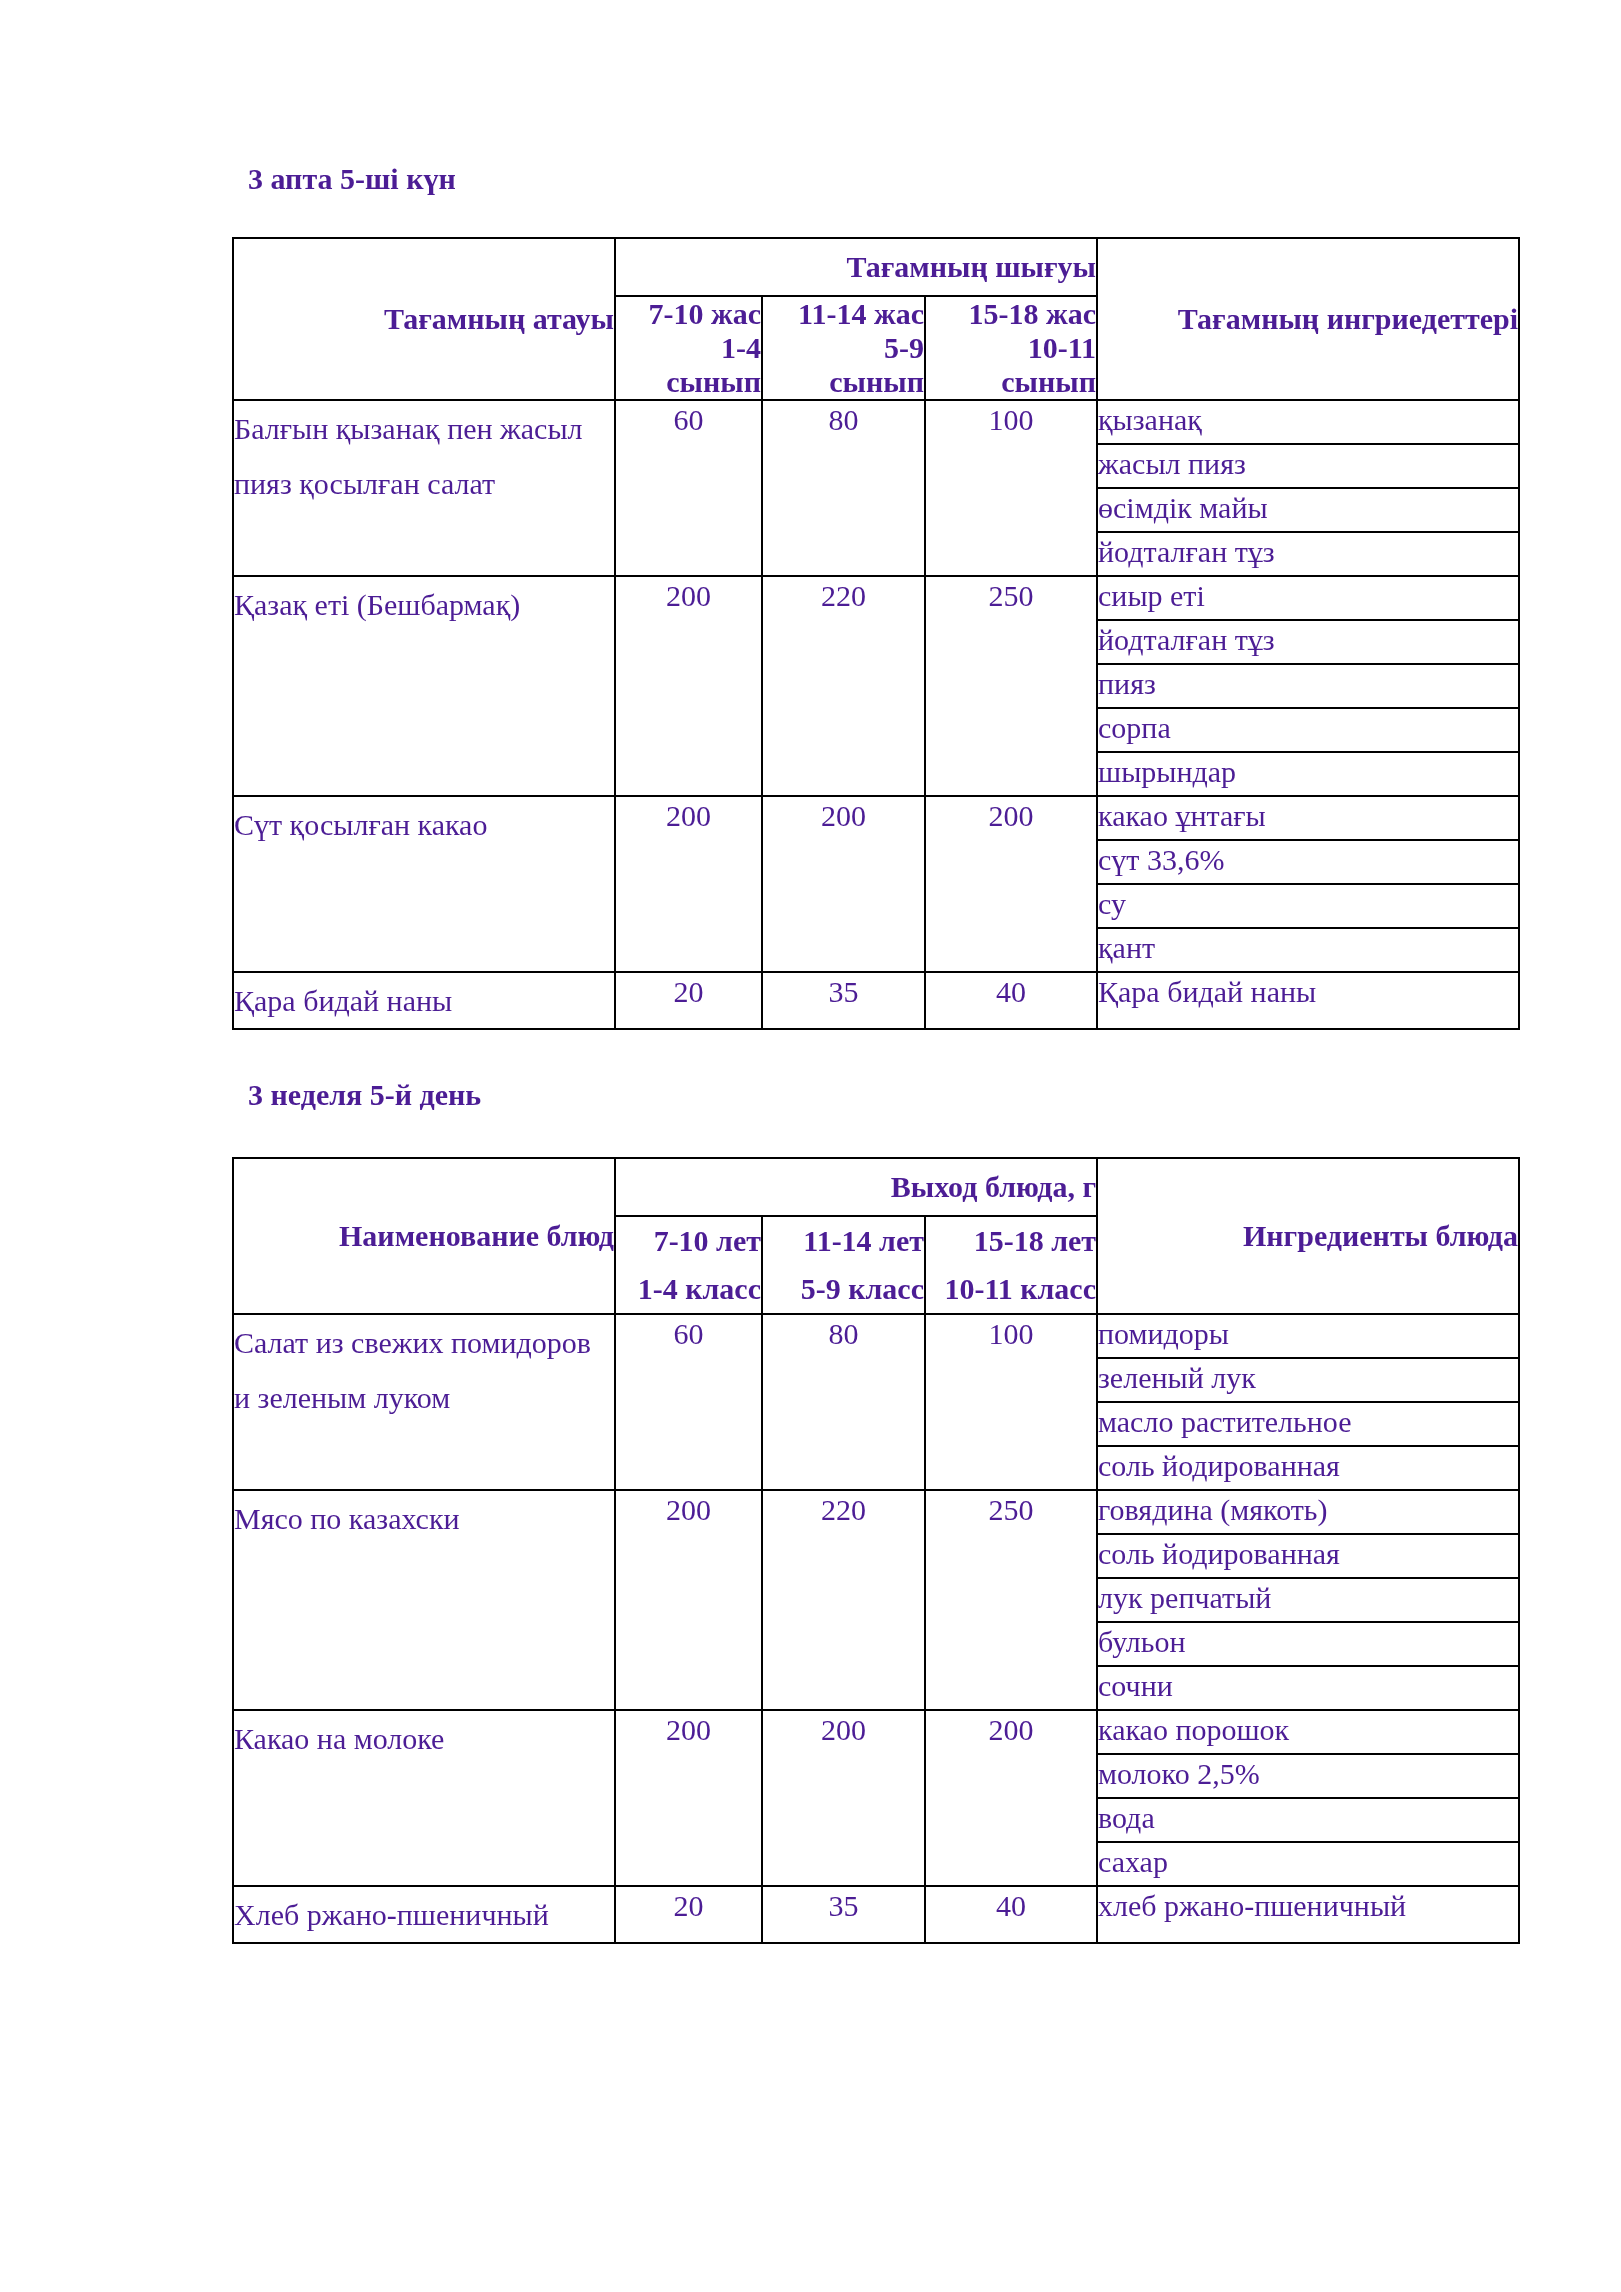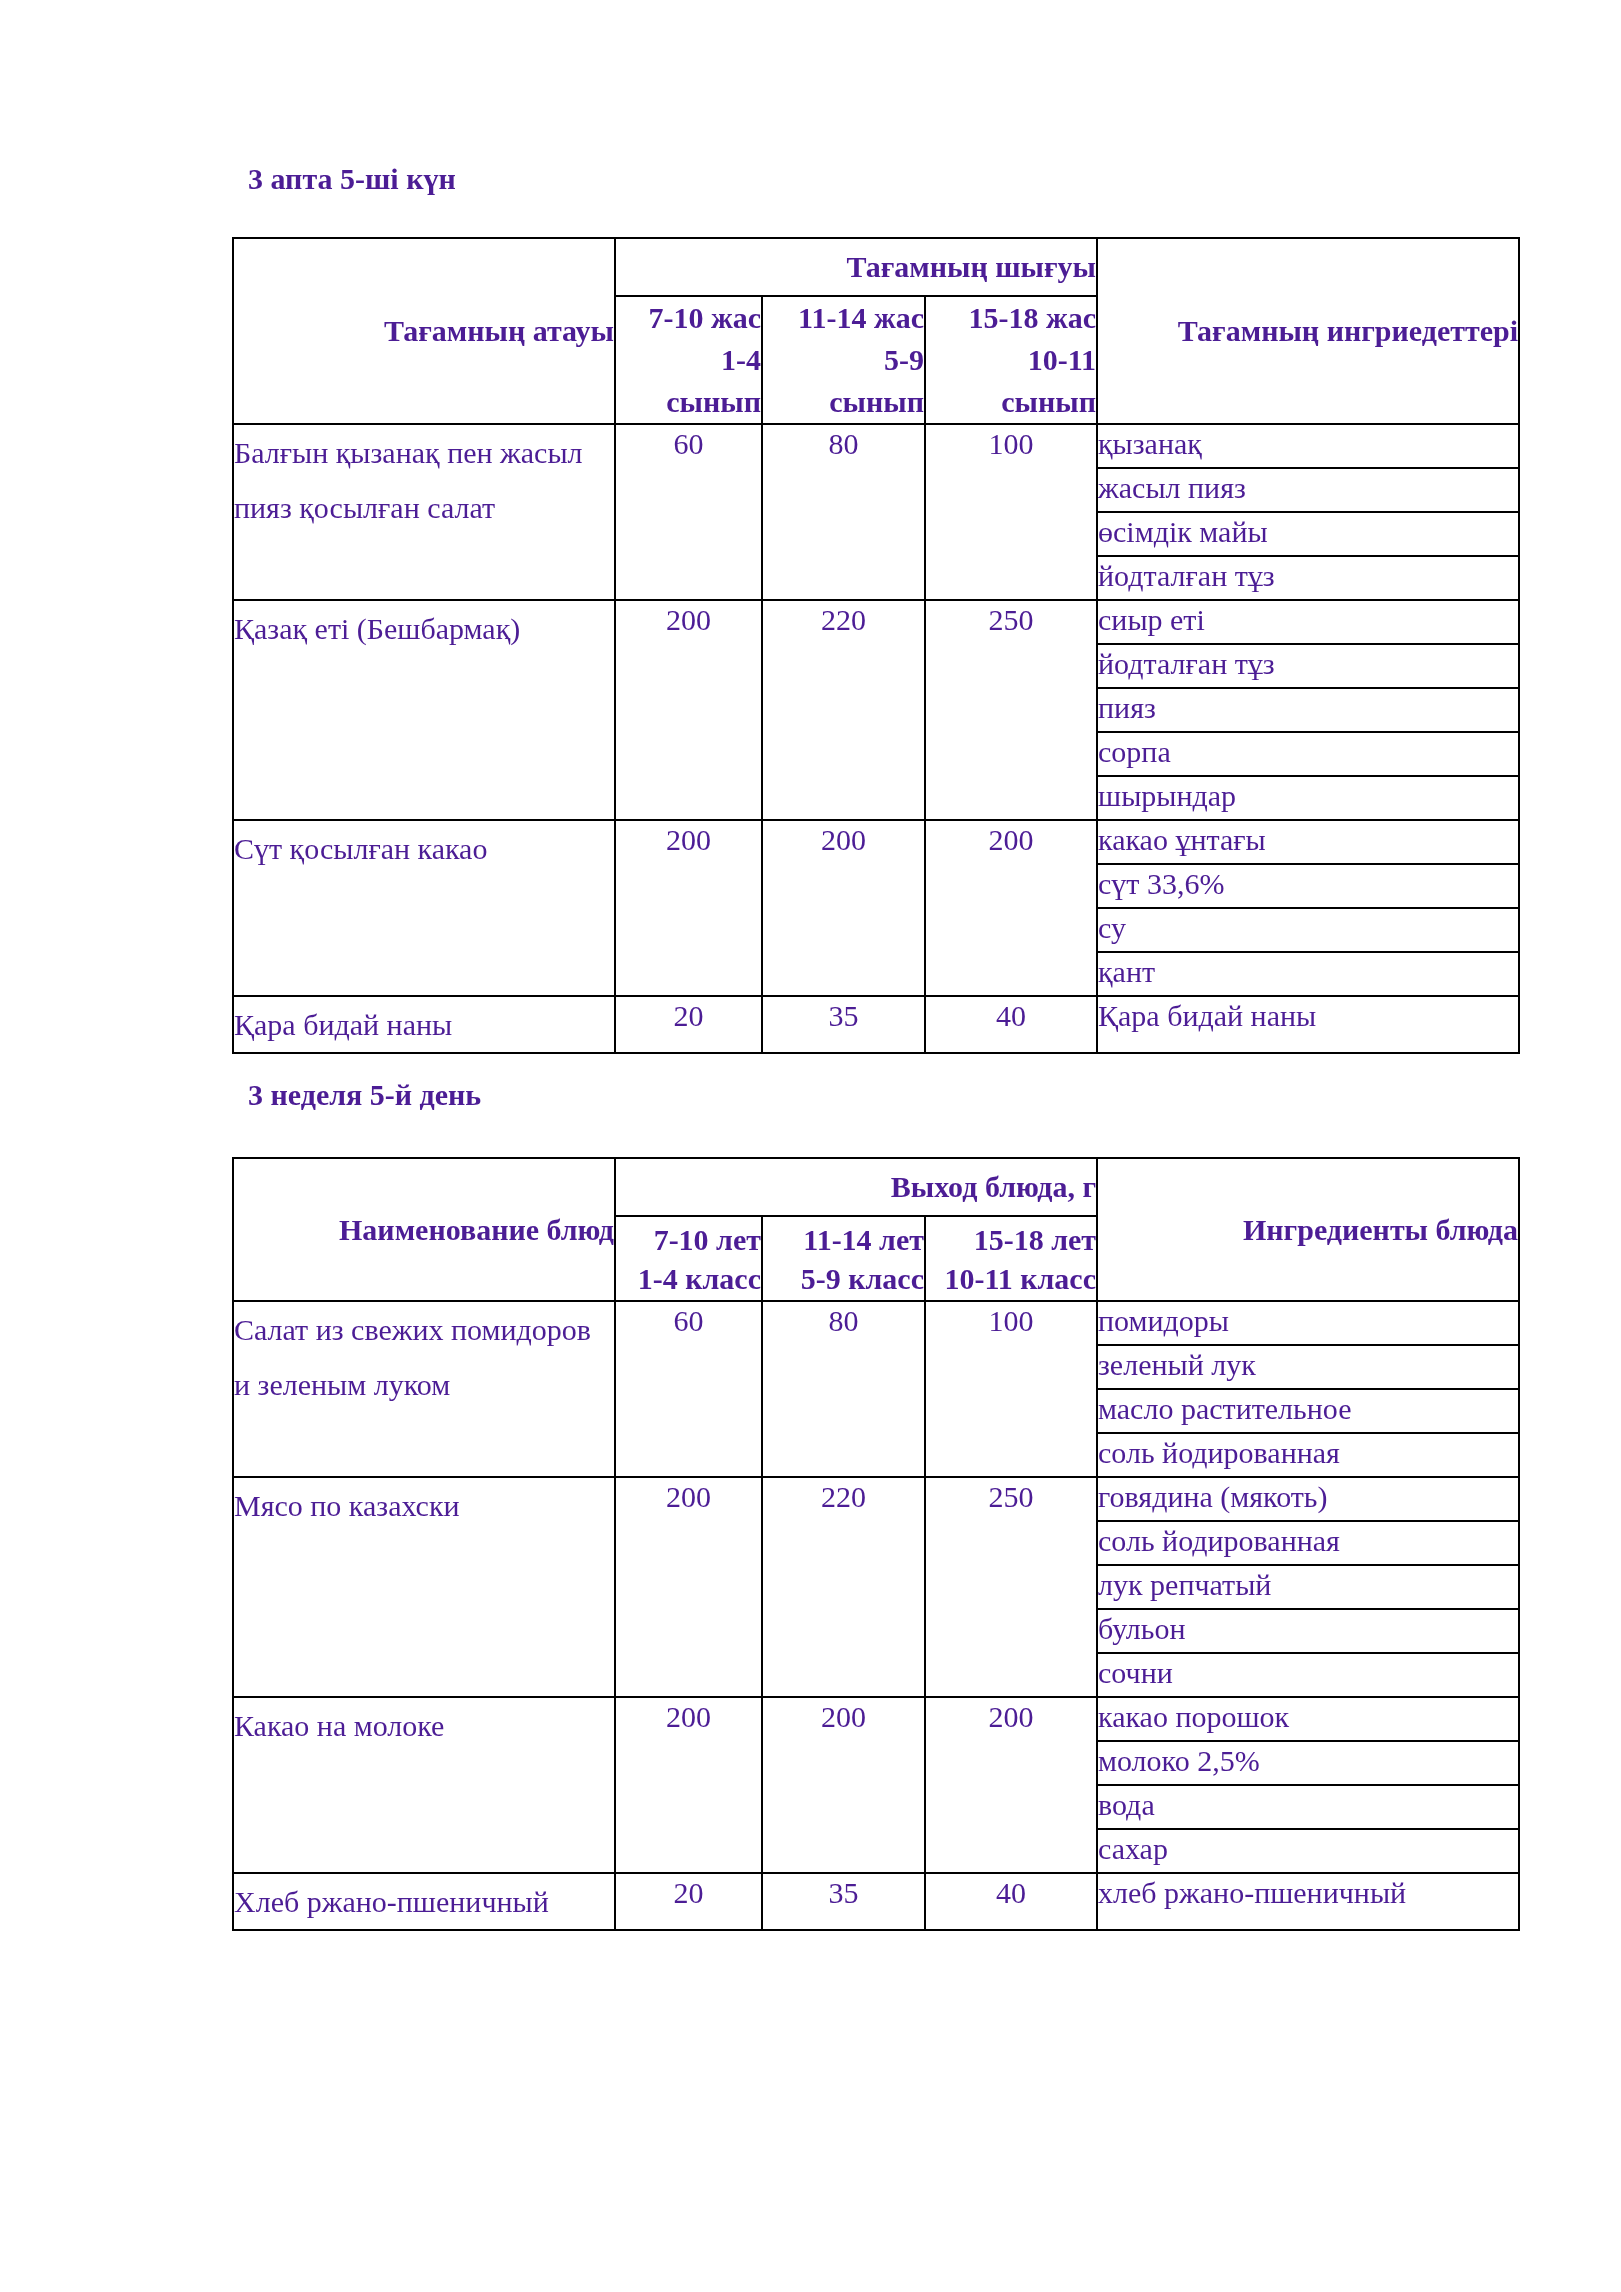--- a/index.html
+++ b/index.html
@@ -41,22 +41,22 @@
     border: 2px solid #000000;
     padding: 0;
     overflow: hidden;
   }
   td.name-head, td.out-head, td.age-head, td.ing-head {
     font-weight: bold;
     text-align: right;
     vertical-align: middle;
   }
   td.out-head { height: 56px; }
-  .t1 td.age-head { height: 102px; line-height: 42px; padding-left: 15px; }
-  .t2 td.age-head { height: 83px;  line-height: 39px; }
+  .t1 td.age-head { height: 102px; line-height: 34px; padding-left: 15px; }
+  .t2 td.age-head { height: 83px;  line-height: 48px; }
   td.age-head { white-space: pre-line; }
 
   td.cell-dish {
     text-align: left;
     vertical-align: top;
     padding: 2px 7.8px 0 9.8px;
     line-height: 55px;
   }
   td.cell-num {
     text-align: center;

